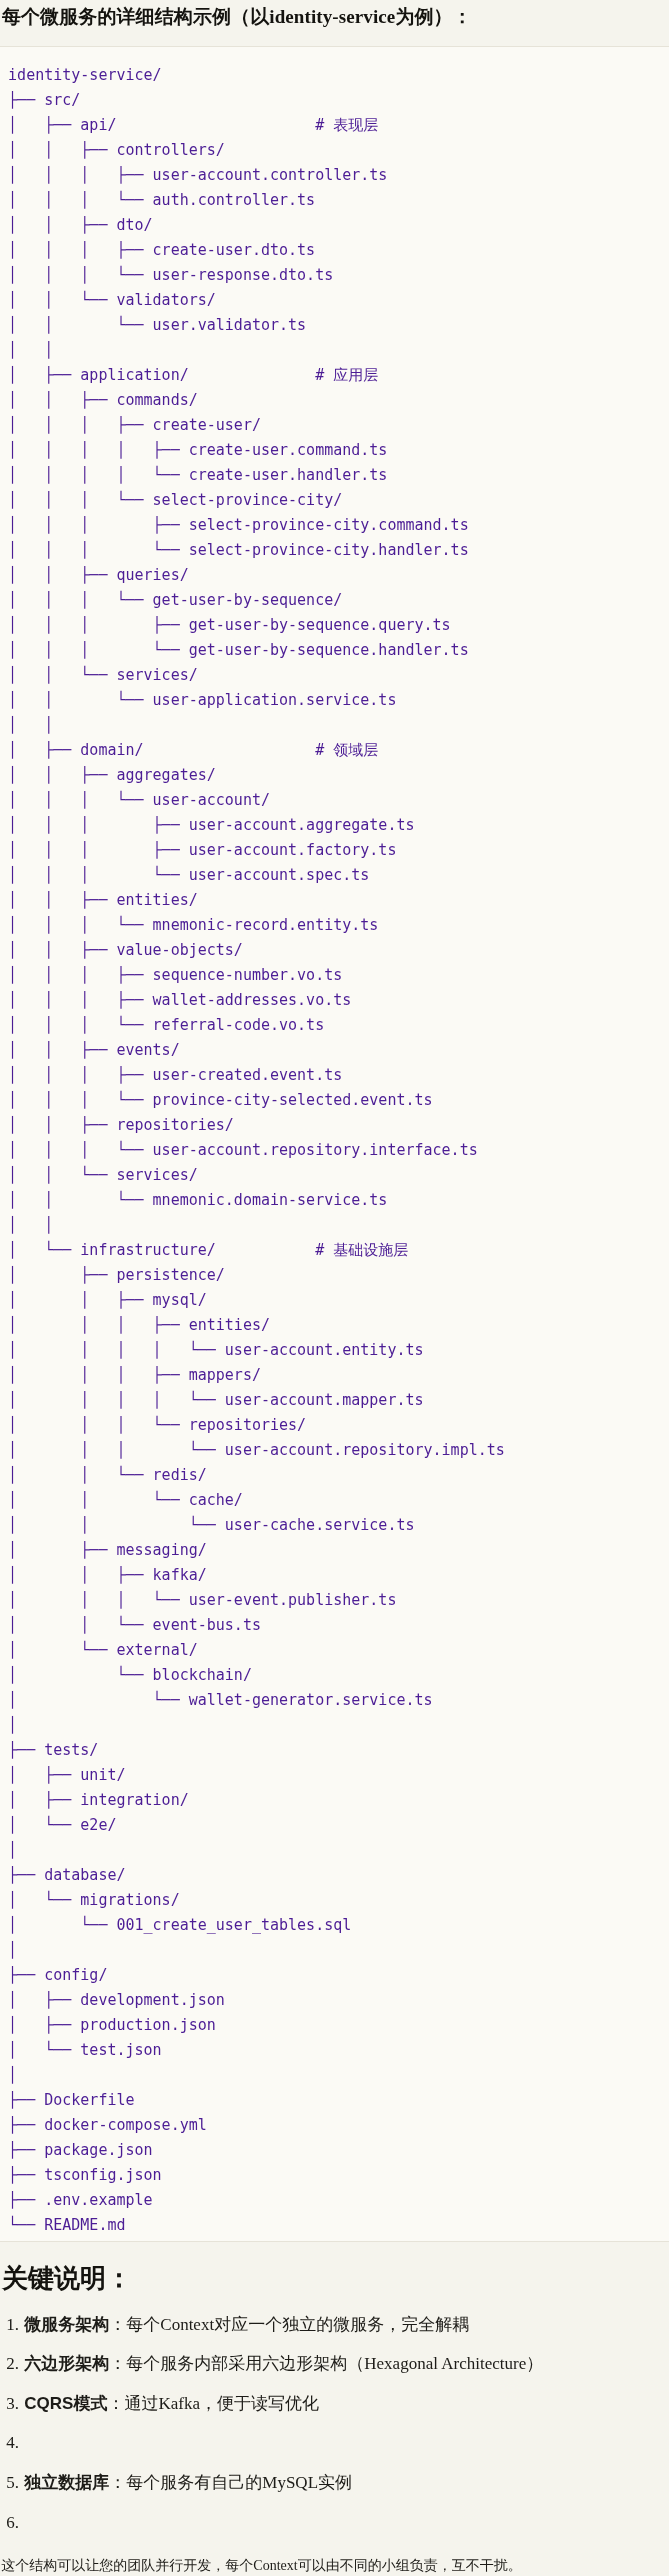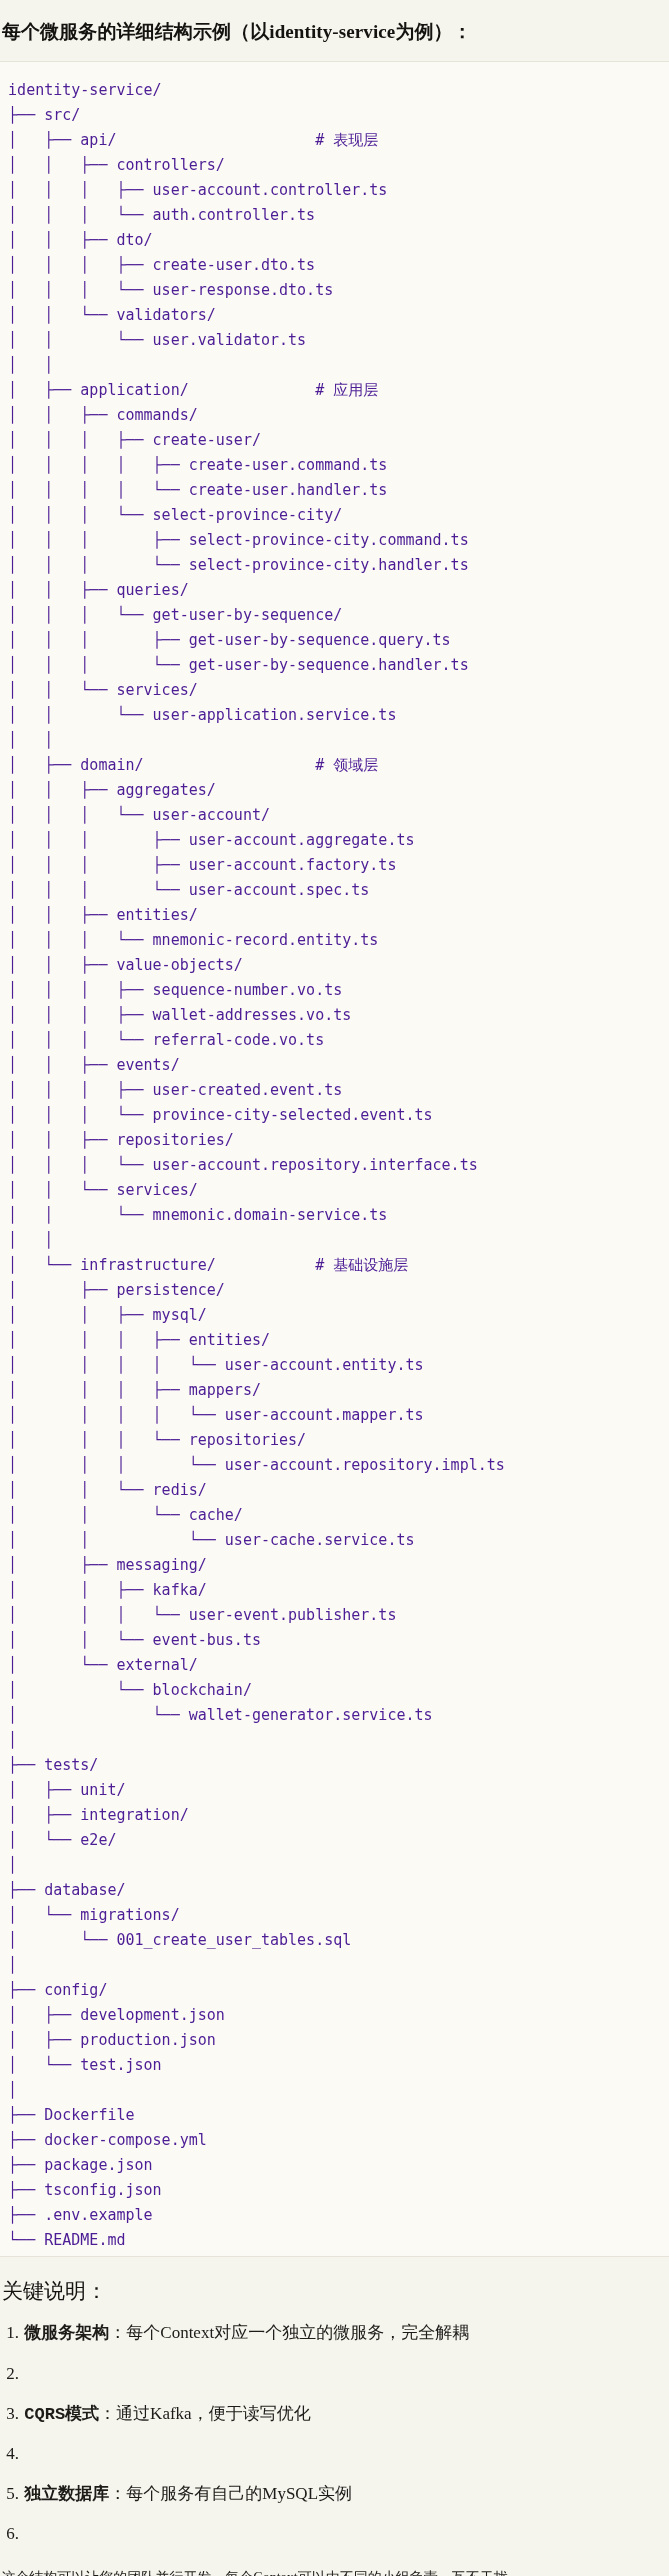--- a/index.html
+++ b/index.html
@@ -12,21 +12,21 @@
     background: #F5F4ED;
     color: #1D1C18;
     font-family: "Liberation Serif", serif;
     overflow: hidden;
   }
   .doc {
     width: 669px;
   }
   h1.page-title {
     margin: 0 0 0 1.9px;
-    padding-top: 20px;
+    padding-top: 5px;
     font-size: 19px;
     line-height: 1.3;
     font-weight: bold;
     letter-spacing: 0.1px;
     color: #14130F;
   }
   .code-block {
     margin-top: 16.3px;
     background: #FBFAF5;
     border-top: 0.6px solid #E6E3D8;
@@ -38,44 +38,44 @@
     margin: 0;
     padding: 15.6px 6.3px 3.1px 8.1px;
     font-family: "DejaVu Sans Mono", monospace;
     font-size: 15px;
     line-height: 25px;
     color: #4c1d95;
     white-space: pre;
   }
   h2.notes-heading {
     margin: 21px 0 17.5px 1.9px;
-    font-size: 21px;
+    font-size: 26px;
     line-height: 1.25;
-    font-weight: normal;
+    font-weight: bold;
     color: #14130F;
   }
   .notes-list {
     margin: 0;
     padding: 0 0 0 6.3px;
     list-style: none;
   }
   .note-item {
     display: flex;
     align-items: flex-start;
     font-size: 17px;
     line-height: 24px;
     margin-bottom: 15.6px;
   }
   .note-item .num {
     flex: none;
     width: 18px;
   }
   .note-item .term {
     font-weight: bold;
-    font-family: Liberation Mono, monospace;
+    font-family: Liberation Sans, sans-serif;
   }
   .notes-footer {
     margin: 19.4px 0 0 1.3px;
     font-size: 14px;
     line-height: 24px;
   }
 </style>
 </head>
 <body>
 
@@ -175,20 +175,21 @@
 
   <h2 class="notes-heading">关键说明：</h2>
 
   <ol class="notes-list">
     <li class="note-item">
       <span class="num">1.</span>
       <span class="txt"><strong class="term">微服务架构</strong><span>：每个Context对应一个独立的微服务，完全解耦</span></span>
     </li>
     <li class="note-item">
       <span class="num">2.</span>
+      <span class="txt"><strong class="term">六边形架构</strong><span>：每个服务内部采用六边形架构（Hexagonal Architecture）</span></span>
     </li>
     <li class="note-item">
       <span class="num">3.</span>
       <span class="txt"><strong class="term">CQRS模式</strong><span>：通过Kafka，便于读写优化</span></span>
     </li>
     <li class="note-item">
       <span class="num">4.</span>
     </li>
     <li class="note-item">
       <span class="num">5.</span>

